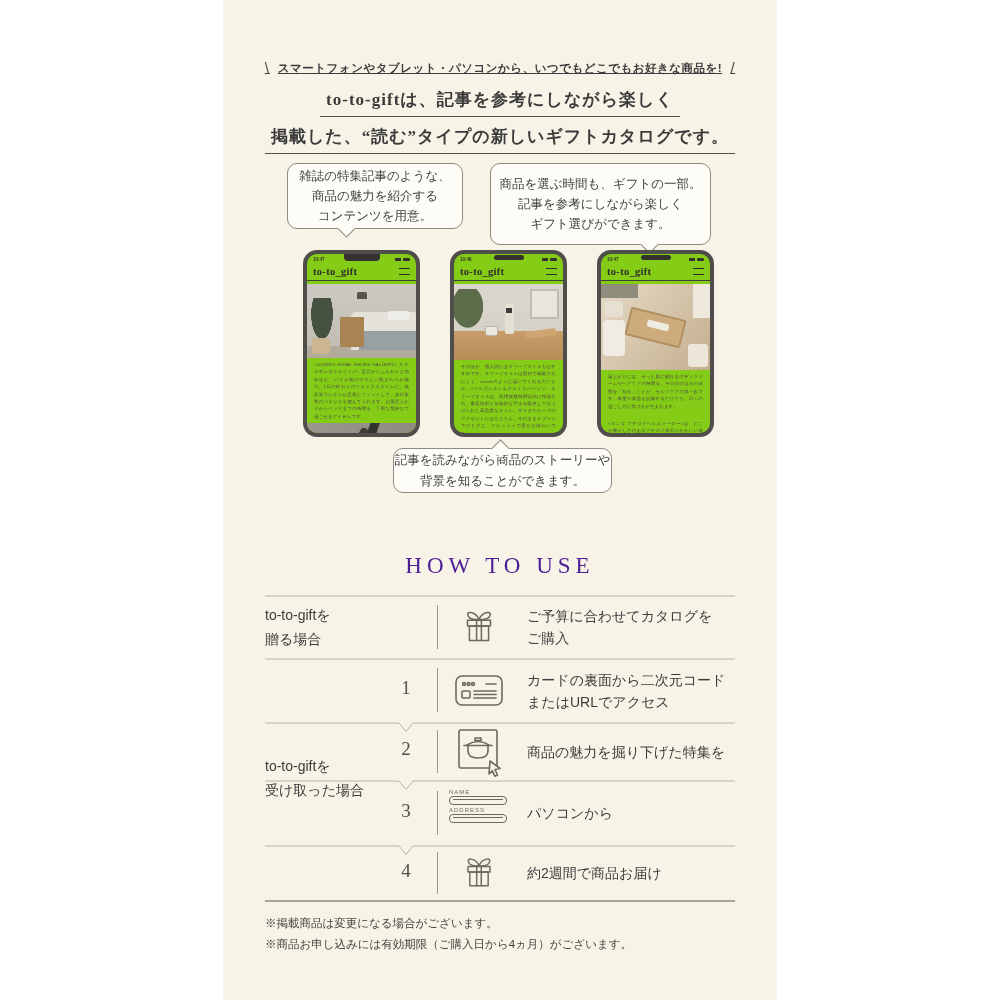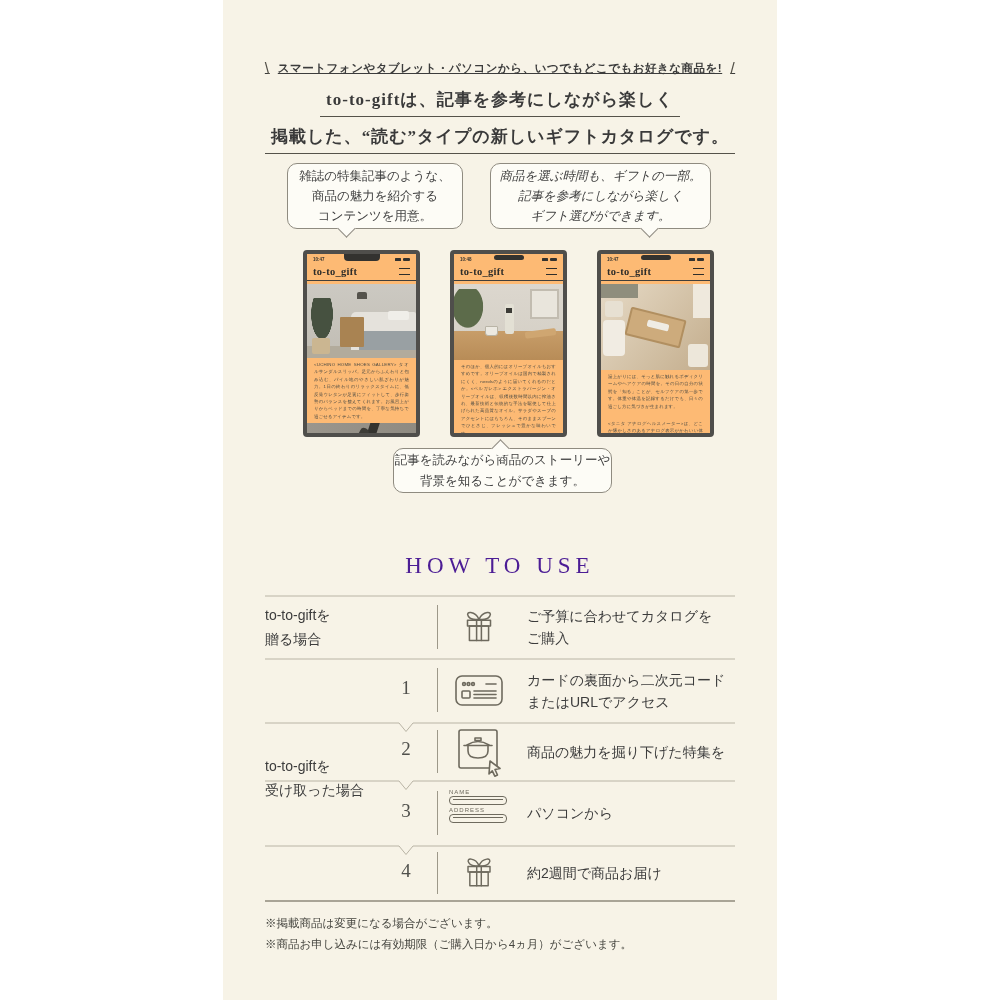--- a/index.html
+++ b/index.html
@@ -17,26 +17,26 @@
                border-bottom:1px solid #55524a; padding:0 6px 5px; margin-bottom:8px; }
 
   
   .bubble { position:absolute; background:#fdfcf6; border:1px solid #8f8b80; border-radius:10px;
             font-size:12.5px; line-height:1.62; text-align:center; color:#3f3f3f;
             display:flex; flex-direction:column; justify-content:center; }
   .tail { position:absolute; width:13px; height:13px; background:#fdfcf6; transform:rotate(45deg); }
   .tail.down { bottom:-7px; border-right:1px solid #8f8b80; border-bottom:1px solid #8f8b80; }
   .tail.up   { top:-7px;    border-left:1px solid #8f8b80;  border-top:1px solid #8f8b80; }
   #bubble-left  { left:287px; top:163px; width:176px; height:66px; }
-  #bubble-right { left:490px; top:163px; width:221px; height:66px;font-style:italic; }
+  #bubble-right { left:490px; top:163px; width:221px; height:82px; }
   #bubble-bottom{ left:393px; top:448px; width:219px; height:45px; }
 
   
-  .phone { position:absolute; top:250px; width:117px; height:187px; background:#fdba74;
-           border:4px solid #4f4e4b; border-radius:4px; overflow:hidden; }
+  .phone { position:absolute; top:250px; width:117px; height:187px; background:#84cc16;
+           border:4px solid #4f4e4b; border-radius:14px; overflow:hidden; }
   #phone-1 { left:303px; } #phone-2 { left:450px; } #phone-3 { left:597px; }
   .statusbar { position:relative; height:11px; display:flex; align-items:center;
                justify-content:space-between; padding:0 6px; }
   .p-time { font-size:4.5px; font-weight:700; color:#33322f; }
   .notch { position:absolute; left:50%; top:0; transform:translateX(-50%);
            width:36px; height:7px; background:#33322f; border-radius:0 0 4px 4px; }
   .notch.pill { width:30px; height:5px; border-radius:3px; top:1px; }
   .p-status-icons { display:flex; gap:2px; align-items:center; }
   .sig { width:6px; height:3.5px; background:#33322f; border-radius:.5px; }
   .bat { width:7px; height:3.5px; background:#33322f; border-radius:1px; }

